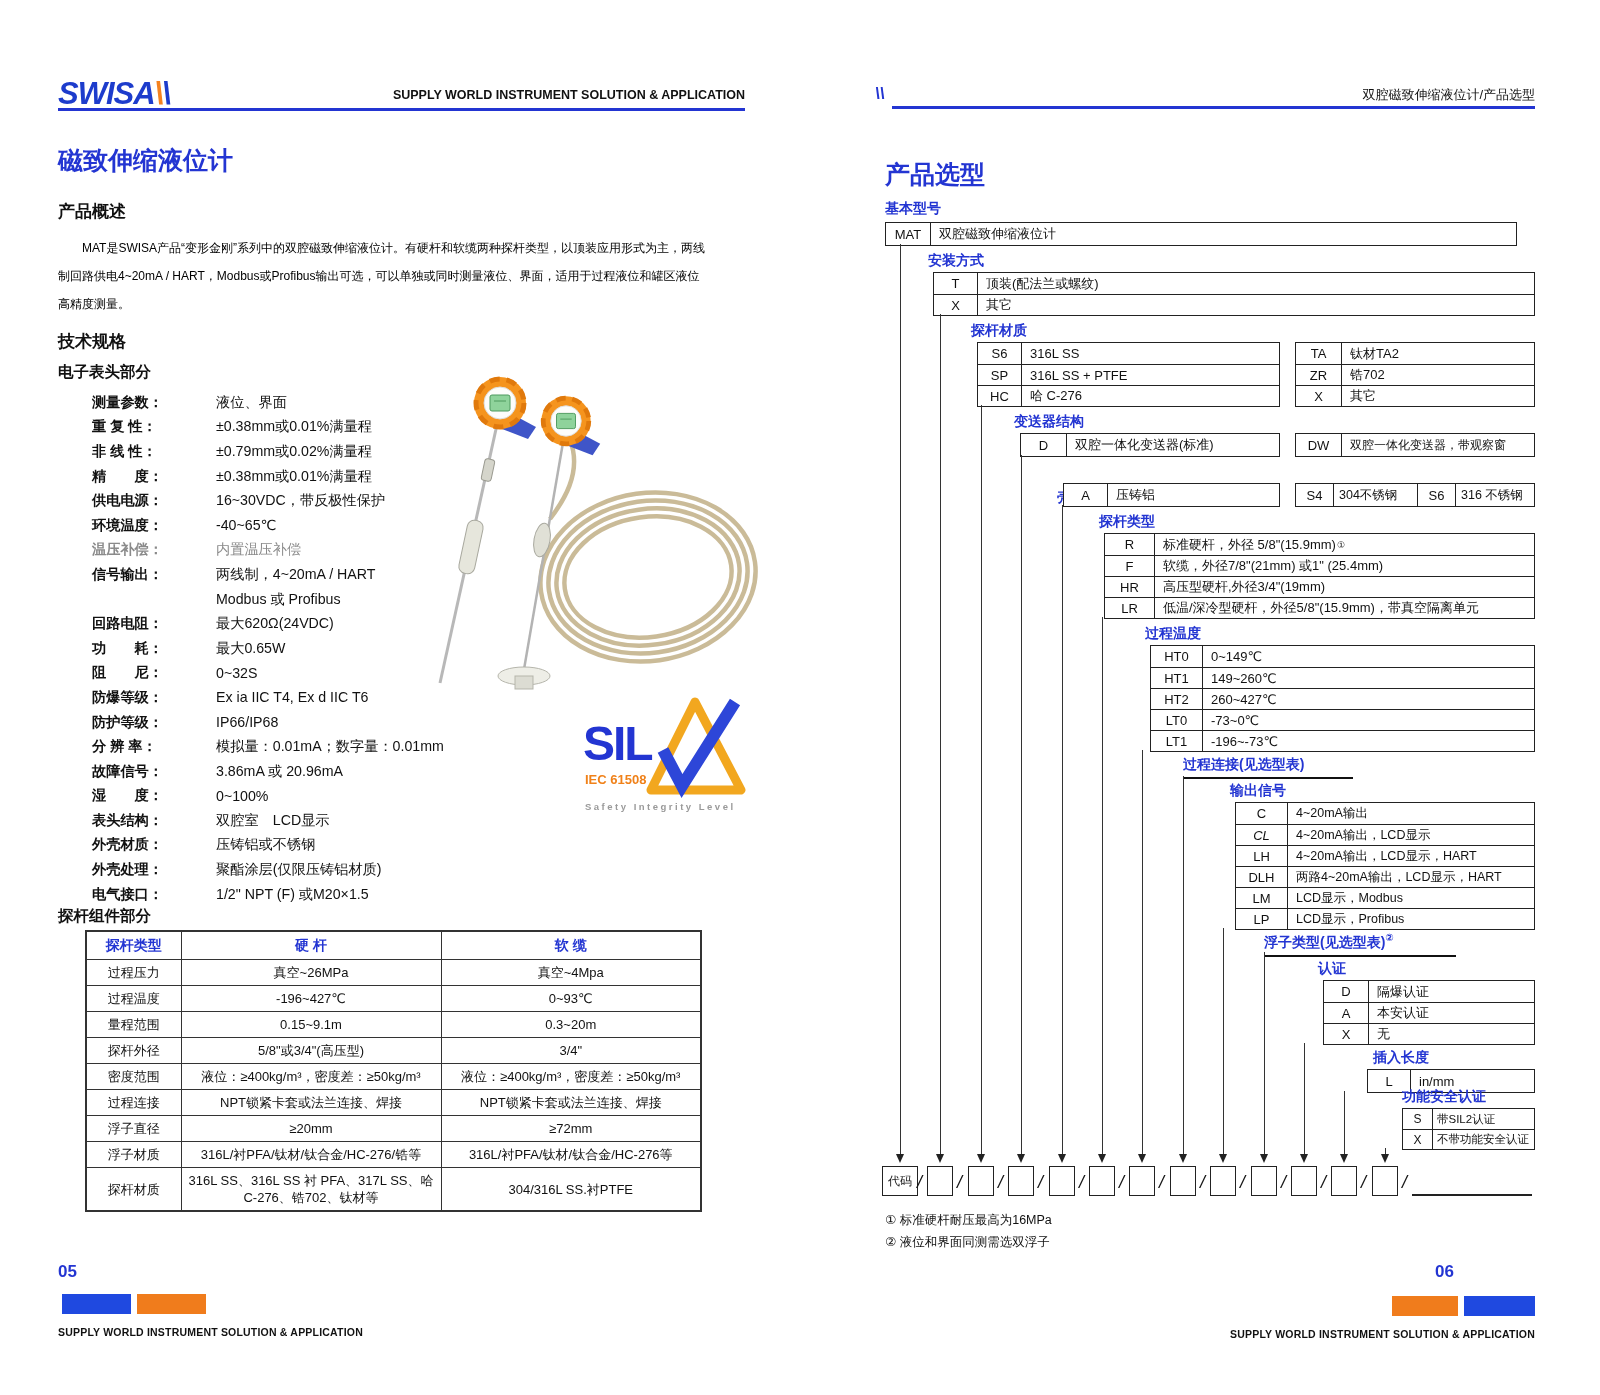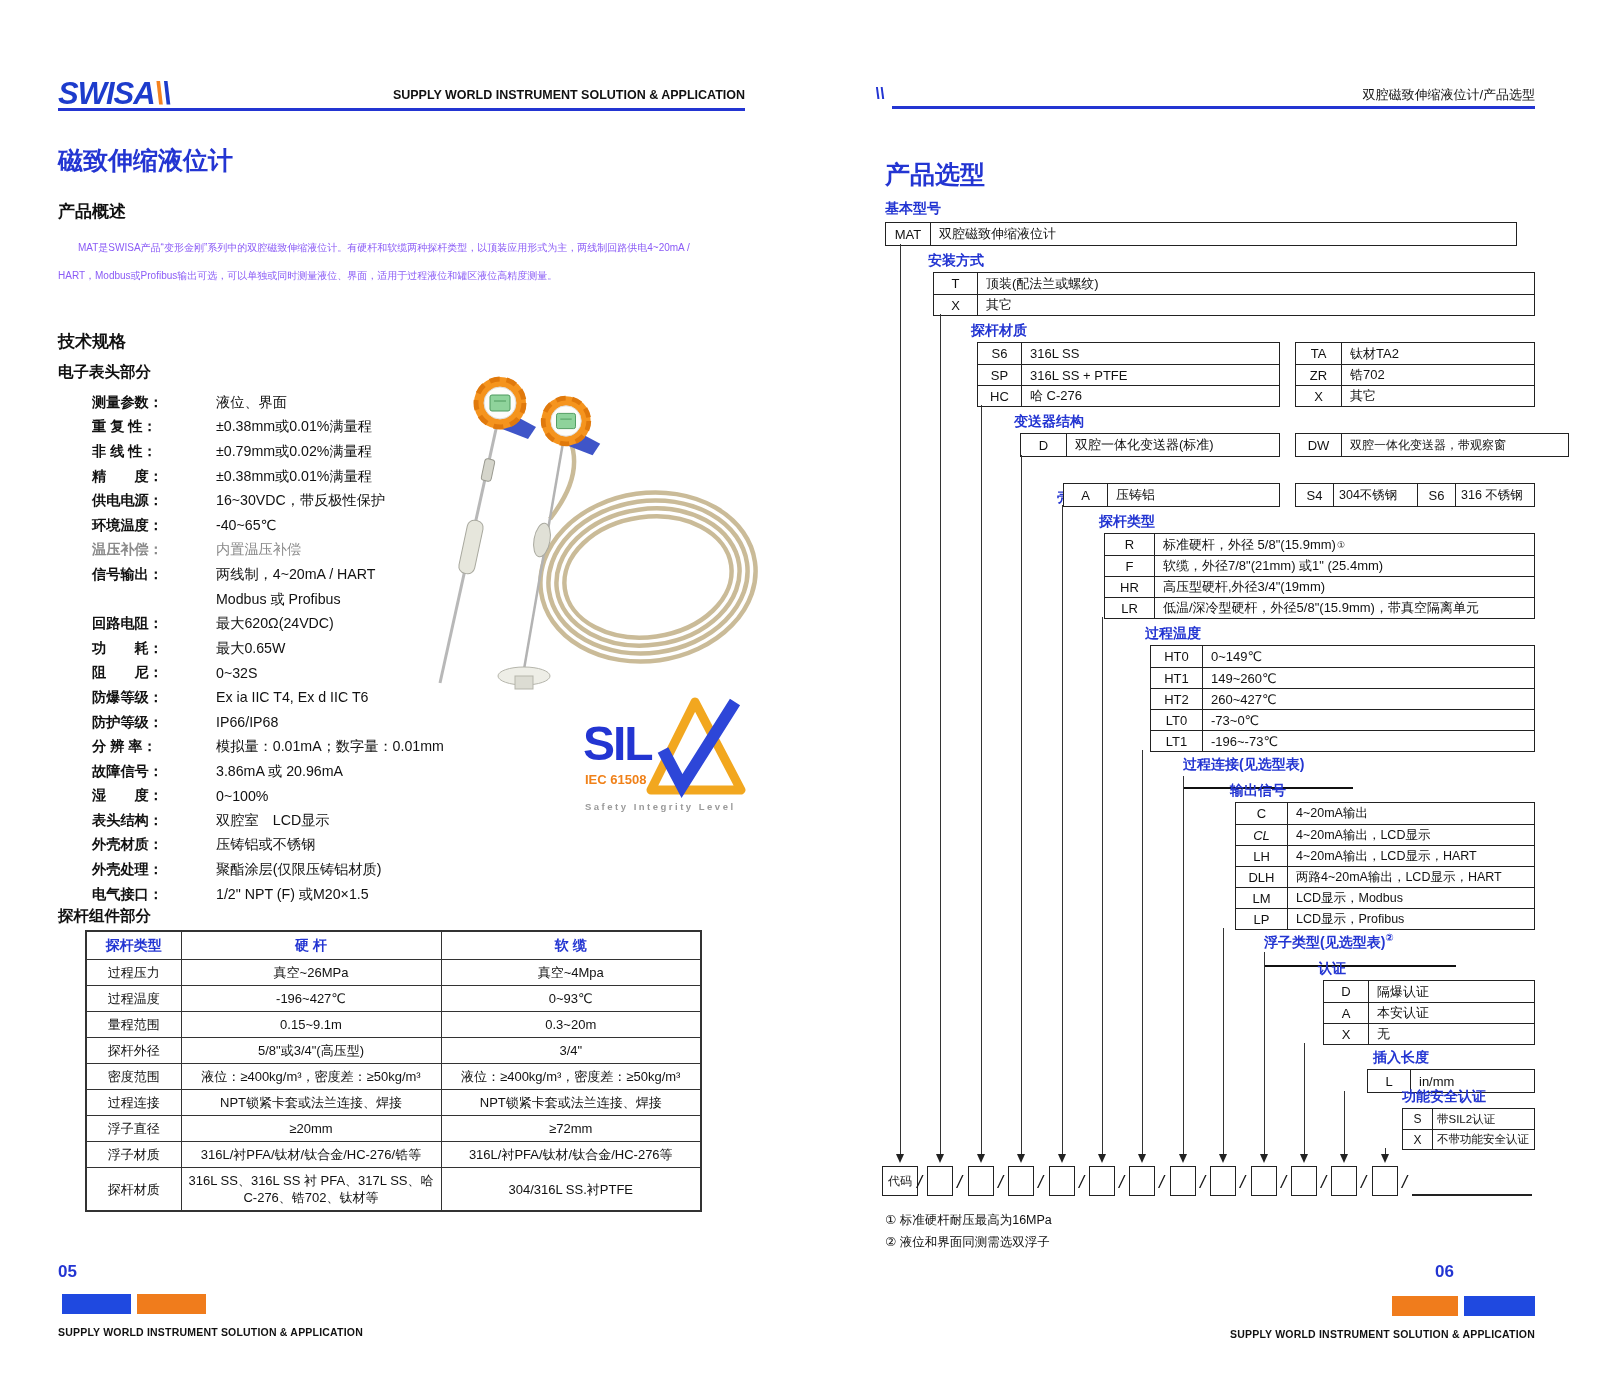--- a/index.html
+++ b/index.html
@@ -6,35 +6,35 @@
   #root{position:relative;width:1600px;height:1395px;background:#ffffff;overflow:hidden;
         font-family:"Liberation Sans","DejaVu Sans",sans-serif;color:#1a1a1a;}
   .abs{position:absolute;}
   
   .logo{font-size:31px;font-weight:900;font-style:italic;letter-spacing:-1px;}
   .hdr-line{height:3px;background:#2335d2;}
   .tagline{font-size:12.5px;font-weight:bold;color:#111;}
   .pg-title{font-size:25px;font-weight:bold;color:#2335d2;}
   .h2{font-size:17px;font-weight:bold;color:#111;}
   .h3{font-size:15.5px;font-weight:bold;color:#111;}
-  .para{font-size:10px;line-height:28px;text-indent:2em;color:#8b5cf6;}
+  .para{font-size:12px;line-height:28px;text-indent:2em;color:#000000;}
   
   .spec-row{height:24.6px;font-size:14.2px;display:flex;align-items:center;}
   .spec-row .slabel{font-weight:bold;width:124px;flex:none;color:#111;}
   .spec-row .sval{color:#111;}
   .spec-row.muted .slabel,.spec-row.muted .sval{color:#8a8a8a;}
   
   table.ptable{border-collapse:collapse;width:615px;table-layout:fixed;}
   table.ptable th,table.ptable td{border:1px solid #333;font-size:13px;text-align:center;
       padding:4px 5px;color:#111;line-height:17px;}
   table.ptable th{color:#2335d2;font-size:14px;font-weight:bold;padding:5px;}
   table.ptable{border:2px solid #333;}
   
   .sec-h{font-size:14px;font-weight:bold;color:#2335d2;white-space:nowrap;}
-  .sec-h.link-h{border-bottom:2px solid #111;padding-bottom:13px;}
+  .sec-h.link-h{border-bottom:2px solid #111;padding-bottom:3px;}
   .ktable{position:absolute;border:1.5px solid #222;background:#fff;box-sizing:border-box;}
   .krow{display:flex;align-items:stretch;height:21px;border-top:1px solid #222;box-sizing:border-box;}
   .krow:first-child{border-top:none;}
   .kcell{flex:none;display:flex;align-items:center;justify-content:center;
          border-right:1px solid #222;font-size:13px;color:#111;box-sizing:border-box;}
   .dcell{flex:1;display:flex;align-items:center;padding-left:8px;font-size:13px;color:#111;
          white-space:nowrap;overflow:hidden;}
   .dcell sup{font-size:9px;margin-left:1px;}
   .small .krow{height:20px;}
   .small .dcell{font-size:11.5px;padding-left:4px;}
@@ -330,21 +330,21 @@
       </div>
   </div>
 
   <div class="abs sec-h" style="left:1014px;top:413px;">变送器结构</div>
   <div class="ktable" style="left:1020px;top:433px;width:260px;">
     <div class="krow" style="height:22px;">
         <span class="kcell" style="width:46px;">D</span>
         <span class="dcell">双腔一体化变送器(标准)</span>
       </div>
   </div>
-  <div class="ktable" style="left:1295px;top:433px;width:274px;">
+  <div class="ktable" style="left:1295px;top:433px;width:240px;">
     <div class="krow" style="height:22px;">
         <span class="kcell" style="width:46px;">DW</span>
         <span class="dcell" style="font-size:12px;">双腔一体化变送器，带观察窗</span>
       </div>
   </div>
 
   <div class="abs sec-h" style="left:1057px;top:489px;">壳体材质</div>
   <div class="ktable" style="left:1063px;top:483px;width:217px;">
     <div class="krow" style="height:22px;">
         <span class="kcell" style="width:44px;">A</span>

